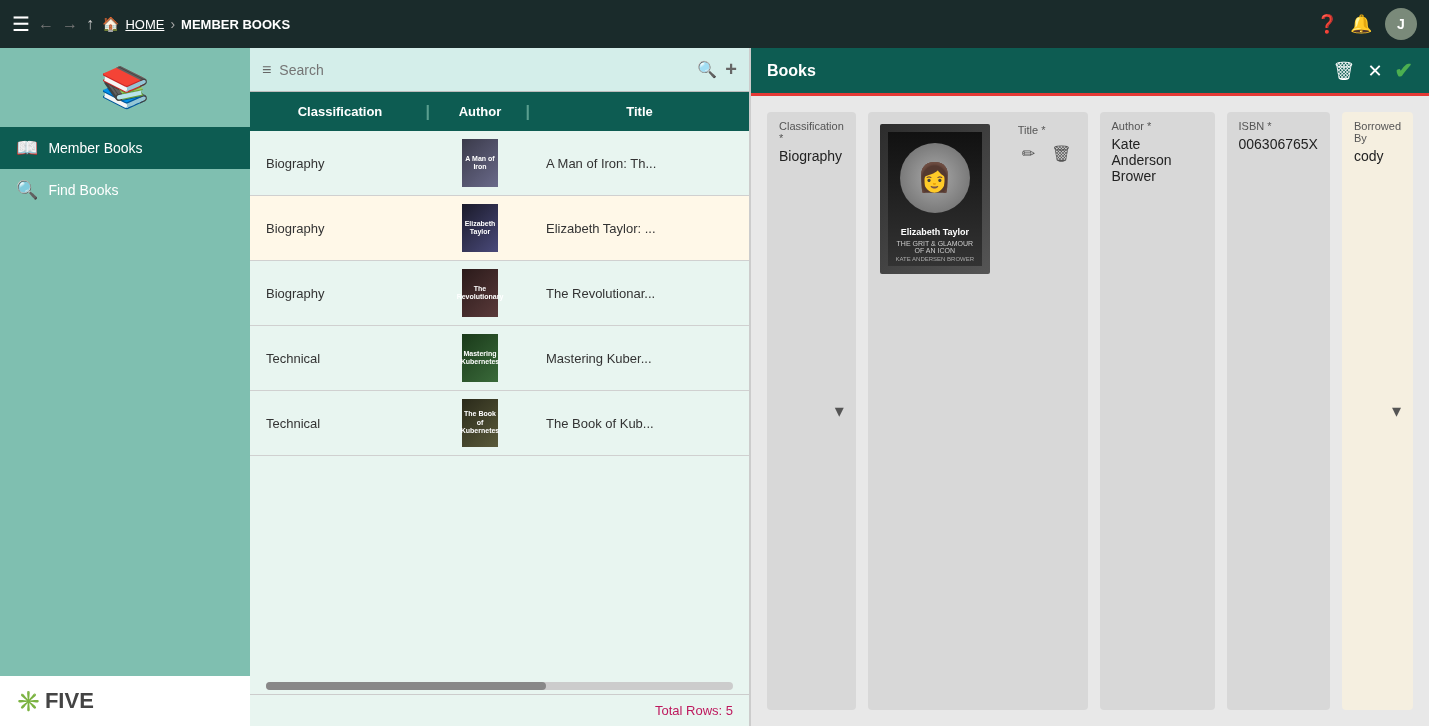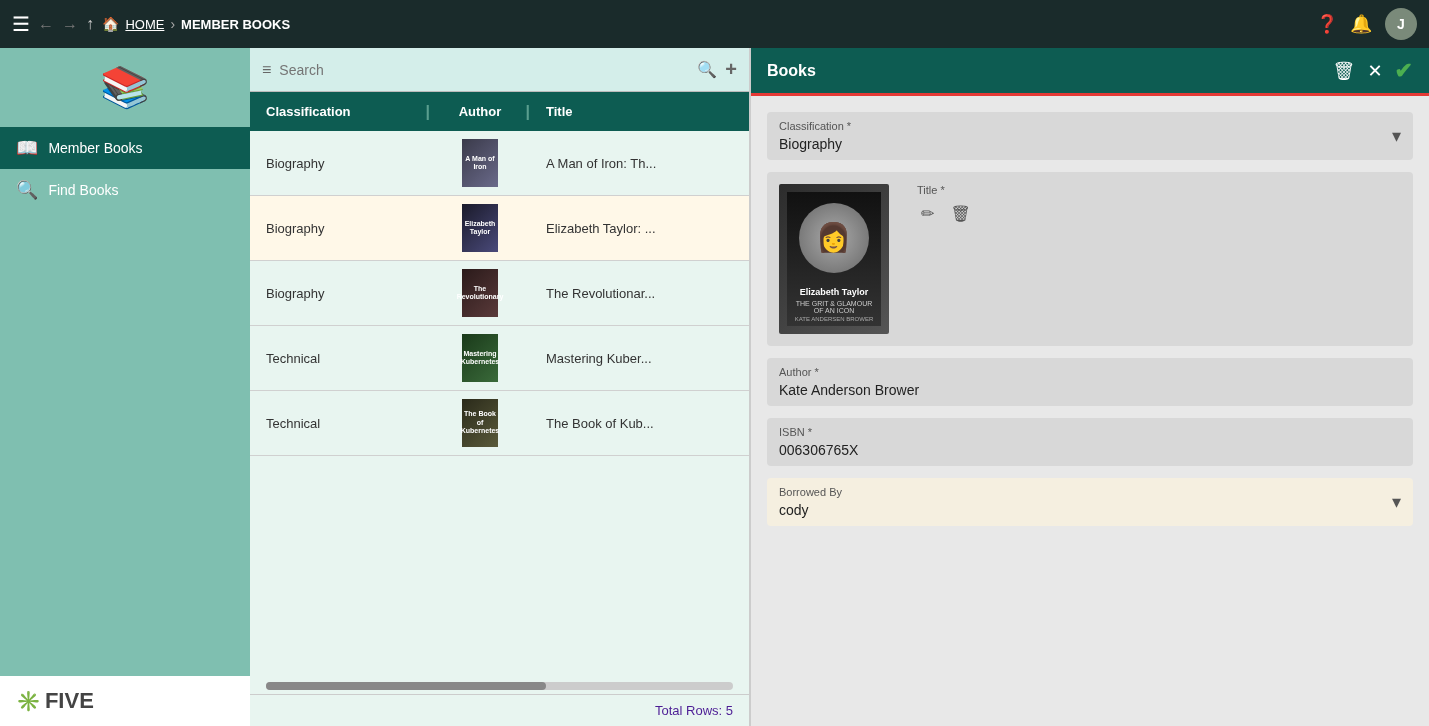--- a/index.html
+++ b/index.html
@@ -98,21 +98,21 @@
     }
     .search-icon-btn { color: #666; cursor: pointer; }
     .search-add-btn { color: #666; cursor: pointer; font-size: 20px; font-weight: bold; }
 
     
     .data-table { flex: 1; overflow-y: auto; }
     table { width: 100%; border-collapse: collapse; }
     thead tr { background: #0d5c52; color: white; }
     thead th {
       padding: 12px 16px;
-      text-align: left;
+      text-align: center;
       font-size: 13px;
       font-weight: 600;
       position: relative;
     }
     thead th::after {
       content: '|';
       position: absolute;
       right: 0;
       top: 50%;
       transform: translateY(-50%);
@@ -138,21 +138,21 @@
 
     
     .table-footer {
       padding: 8px 16px;
       background: #e8f5f0;
       display: flex;
       align-items: center;
       justify-content: flex-end;
       border-top: 1px solid #ccc;
       font-size: 13px;
-      color: #4c1d95;
+      color: #be185d;
       gap: 8px;
     }
     .scrollbar-track {
       height: 8px;
       background: #ccc;
       border-radius: 4px;
       margin: 4px 16px;
     }
     .scrollbar-thumb {
       width: 60%;
@@ -179,21 +179,21 @@
       align-items: center;
       justify-content: space-between;
       border-bottom: 3px solid #e53935;
     }
     .detail-title { font-size: 16px; font-weight: bold; }
     .detail-actions { display: flex; align-items: center; gap: 12px; }
     .detail-action-btn { color: white; cursor: pointer; font-size: 18px; background: none; border: none; }
     .check-btn { color: #4caf50; font-size: 22px; font-weight: bold; }
 
     
-    .detail-form { flex: 1; overflow-y: auto; padding: 16px; display: flex; flex-direction: column; gap: 12px; }
+    .detail-form { flex: 1; overflow-y: auto; padding: 16px; display: flex; flex-direction: row; gap: 12px; }
     .form-field {
       background: #d8d8d8;
       border-radius: 4px;
       padding: 8px 12px;
       position: relative;
     }
     .form-field.highlighted { background: #f5efe0; }
     .field-label { font-size: 11px; color: #555; margin-bottom: 4px; }
     .field-value { font-size: 14px; color: #222; }
     .field-dropdown-icon { position: absolute; right: 12px; top: 50%; transform: translateY(-50%); color: #555; font-size: 18px; cursor: pointer; }

